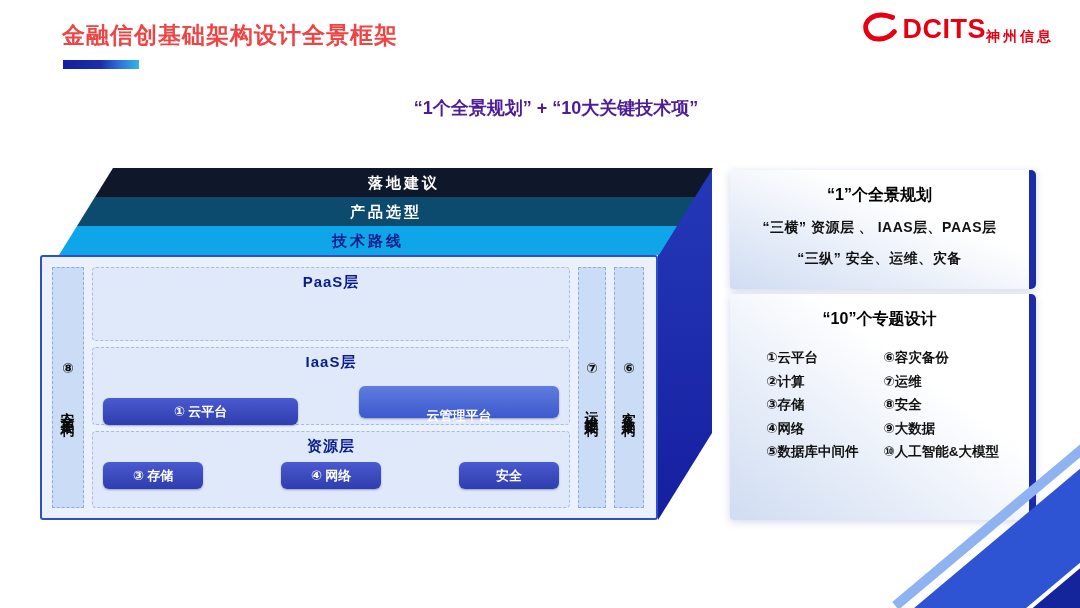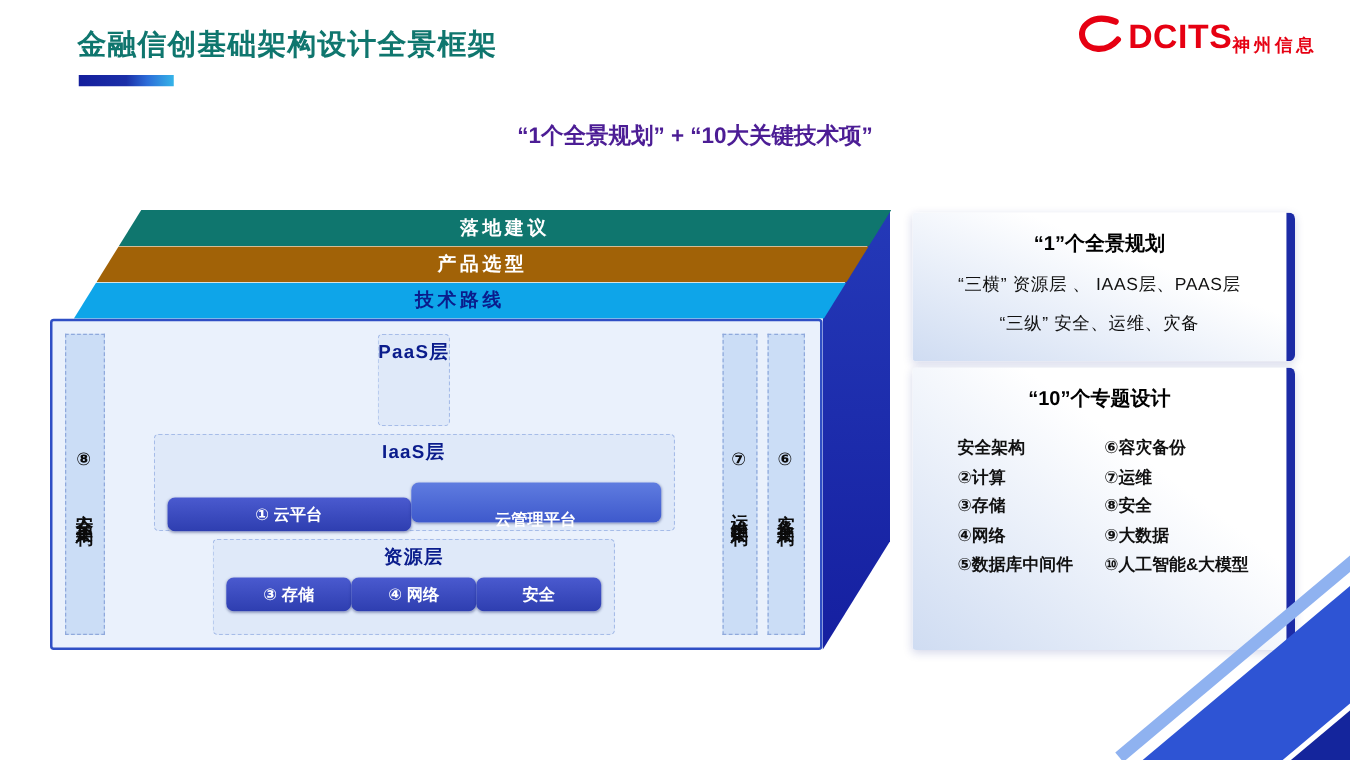--- a/index.html
+++ b/index.html
@@ -3,55 +3,55 @@
 <meta charset="utf-8">
 <style>
   html,body { margin:0; padding:0; }
   .slide {
     position:relative; width:1080px; height:608px; background:#ffffff;
     overflow:hidden; font-family:"Liberation Sans","DejaVu Sans",sans-serif;
   }
 
   
   .title { position:absolute; left:62px; top:20px; margin:0; font-size:23px;
-    font-weight:bold; color:#0f766e; letter-spacing:1px; }
+    font-weight:bold; color:#ef4444; letter-spacing:1px; }
   .title-bar { position:absolute; left:63px; top:60px; width:76px; height:9px;
     background:linear-gradient(90deg,#141E9C 0%,#1B2FA8 50%,#2C6CD8 72%,#35B4E8 100%); }
   .logo { position:absolute; right:26px; top:12px; display:flex; flex-direction:row; align-items:center; }
   .logo-row { display:flex; align-items:center; gap:3px; }
   .logo-brand { color:#E60012; font-size:27px; font-weight:bold; letter-spacing:.5px; }
   .logo-name { color:#E60012; font-size:14px; font-weight:bold; letter-spacing:3px; align-self:flex-end; }
   .subtitle { position:absolute; left:16px; top:96px; width:100%; text-align:center;
     font-size:18px; font-weight:bold; color:#4c1d95; }
 
   
   .diagram { position:absolute; left:40px; top:168px; width:700px; height:352px; }
   .side-face { position:absolute; left:618px; top:0; width:54px; height:352px;
     background:linear-gradient(180deg,#2439B8 0%,#151FA0 100%);
     clip-path:polygon(0 87px,100% 0,100% 265px,0 100%); }
   .slab { position:absolute; width:618px; height:29px; line-height:29px; text-align:center;
     font-size:15px; font-weight:bold; letter-spacing:3px;
     clip-path:polygon(18px 0,100% 0,600px 100%,0 100%); }
-  .slab1 { left:55px; top:0;  background:#0f766e; color:#ffffff; }
-  .slab2 { left:37px; top:29px; background:#a16207; color:#ffffff; }
+  .slab1 { left:55px; top:0;  background:#0f172a; color:#ffffff; }
+  .slab2 { left:37px; top:29px; background:#0c4a6e; color:#ffffff; }
   .slab3 { left:19px; top:58px; background:#0ea5e9; color:#0A1C8C; }
   .box { position:absolute; left:0; top:87px; width:614px; height:261px;
     background:#EAF1FC; border:2px solid #2F4FC5; border-radius:3px; }
 
   .vstrip { position:absolute; top:10px; height:241px; background:#CBDDF6;
     border:1px dashed #8FA9DC; box-sizing:border-box;
     writing-mode:vertical-lr; text-orientation:upright;
     display:flex; align-items:center; justify-content:center;
     font-size:14px; font-weight:bold; color:#0b0b0b; letter-spacing:4px; }
   .vstrip-sec { left:10px; width:32px; }
   .vstrip-ops { left:536px; width:28px; }
   .vstrip-dr  { left:572px; width:30px; }
 
   .content { position:absolute; left:50px; top:10px; width:478px; height:241px;
-    display:flex; flex-direction:column; justify-content:space-between;align-items:center; }
+    display:flex; flex-direction:column; justify-content:space-between; }
   .sec { background:#DFE9F9; border:1px dashed #A6BCE8; border-radius:4px; box-sizing:border-box; }
   .sec-paas { height:74px; } .sec-iaas { height:78px; } .sec-res { height:77px; }
   .sec-title { text-align:center; font-size:15px; font-weight:bold; color:#0A1C8C;
     line-height:24px; margin-top:2px; letter-spacing:1px; }
   .btn-row { display:flex; justify-content:space-between; align-items:center;
     padding:0 10px; margin-top:4px; }
   .btn { height:27px; line-height:27px; border-radius:6px;
     background:linear-gradient(180deg,#4A5ACF,#2E3EB0);
     color:#fff; font-size:13px; font-weight:bold; text-align:center;
     padding:0 12px; box-sizing:border-box; white-space:nowrap;
@@ -62,21 +62,21 @@
   .w-res   { width:100px; padding:0; }
 
   
   .panel { position:absolute; left:730px; width:306px;
     background:linear-gradient(to top right,#CFDCF2 0%,#FFFFFF 65%);
     border-right:7px solid #1C2BA6; border-radius:3px 5px 5px 3px;
     box-shadow:0 2px 8px rgba(20,40,140,.18); box-sizing:border-box; }
   .panel-1 { top:170px; height:119px; }
   .panel-2 { top:294px; height:226px; }
   .panel-title { text-align:center; font-size:16px; font-weight:bold; color:#000; padding-top:15px; }
-  .panel-line { text-align:center; font-size:14px; font-weight:400; color:#111;
+  .panel-line { text-align:center; font-size:14px; font-weight:700; color:#111;
     margin-top:13px; letter-spacing:.5px; }
   .topic-cols { display:flex; justify-content:space-between; padding:16px 30px 0 36px; }
   .topic-cols ul { list-style:none; margin:0; padding:0; }
   .topic-cols li { font-size:13.5px; font-weight:600; color:#111; line-height:23.5px; white-space:nowrap; }
 
   
   .deco { position:absolute; transform:rotate(-40deg); }
   .deco-sliver { left:858px; top:498px; width:320px; height:10px; background:#8FB2F0; }
   .deco-royal  { left:880px; top:505px; width:340px; height:72px; background:#2E54D4; }
   .deco-navy   { left:925px; top:568px; width:340px; height:80px; background:#14259C; }
@@ -143,21 +143,21 @@
   <div class="panel panel-1">
     <div class="panel-title">“1”个全景规划</div>
     <div class="panel-line">“三横” 资源层 、 IAAS层、PAAS层</div>
     <div class="panel-line">“三纵” 安全、运维、灾备</div>
   </div>
 
   <div class="panel panel-2">
     <div class="panel-title">“10”个专题设计</div>
     <div class="topic-cols">
       <ul>
-        <li>安全架构</li>
+        <li>①云平台</li>
         <li>②计算</li>
         <li>③存储</li>
         <li>④网络</li>
         <li>⑤数据库中间件</li>
       </ul>
       <ul>
         <li>⑥容灾备份</li>
         <li>⑦运维</li>
         <li>⑧安全</li>
         <li>⑨大数据</li>

